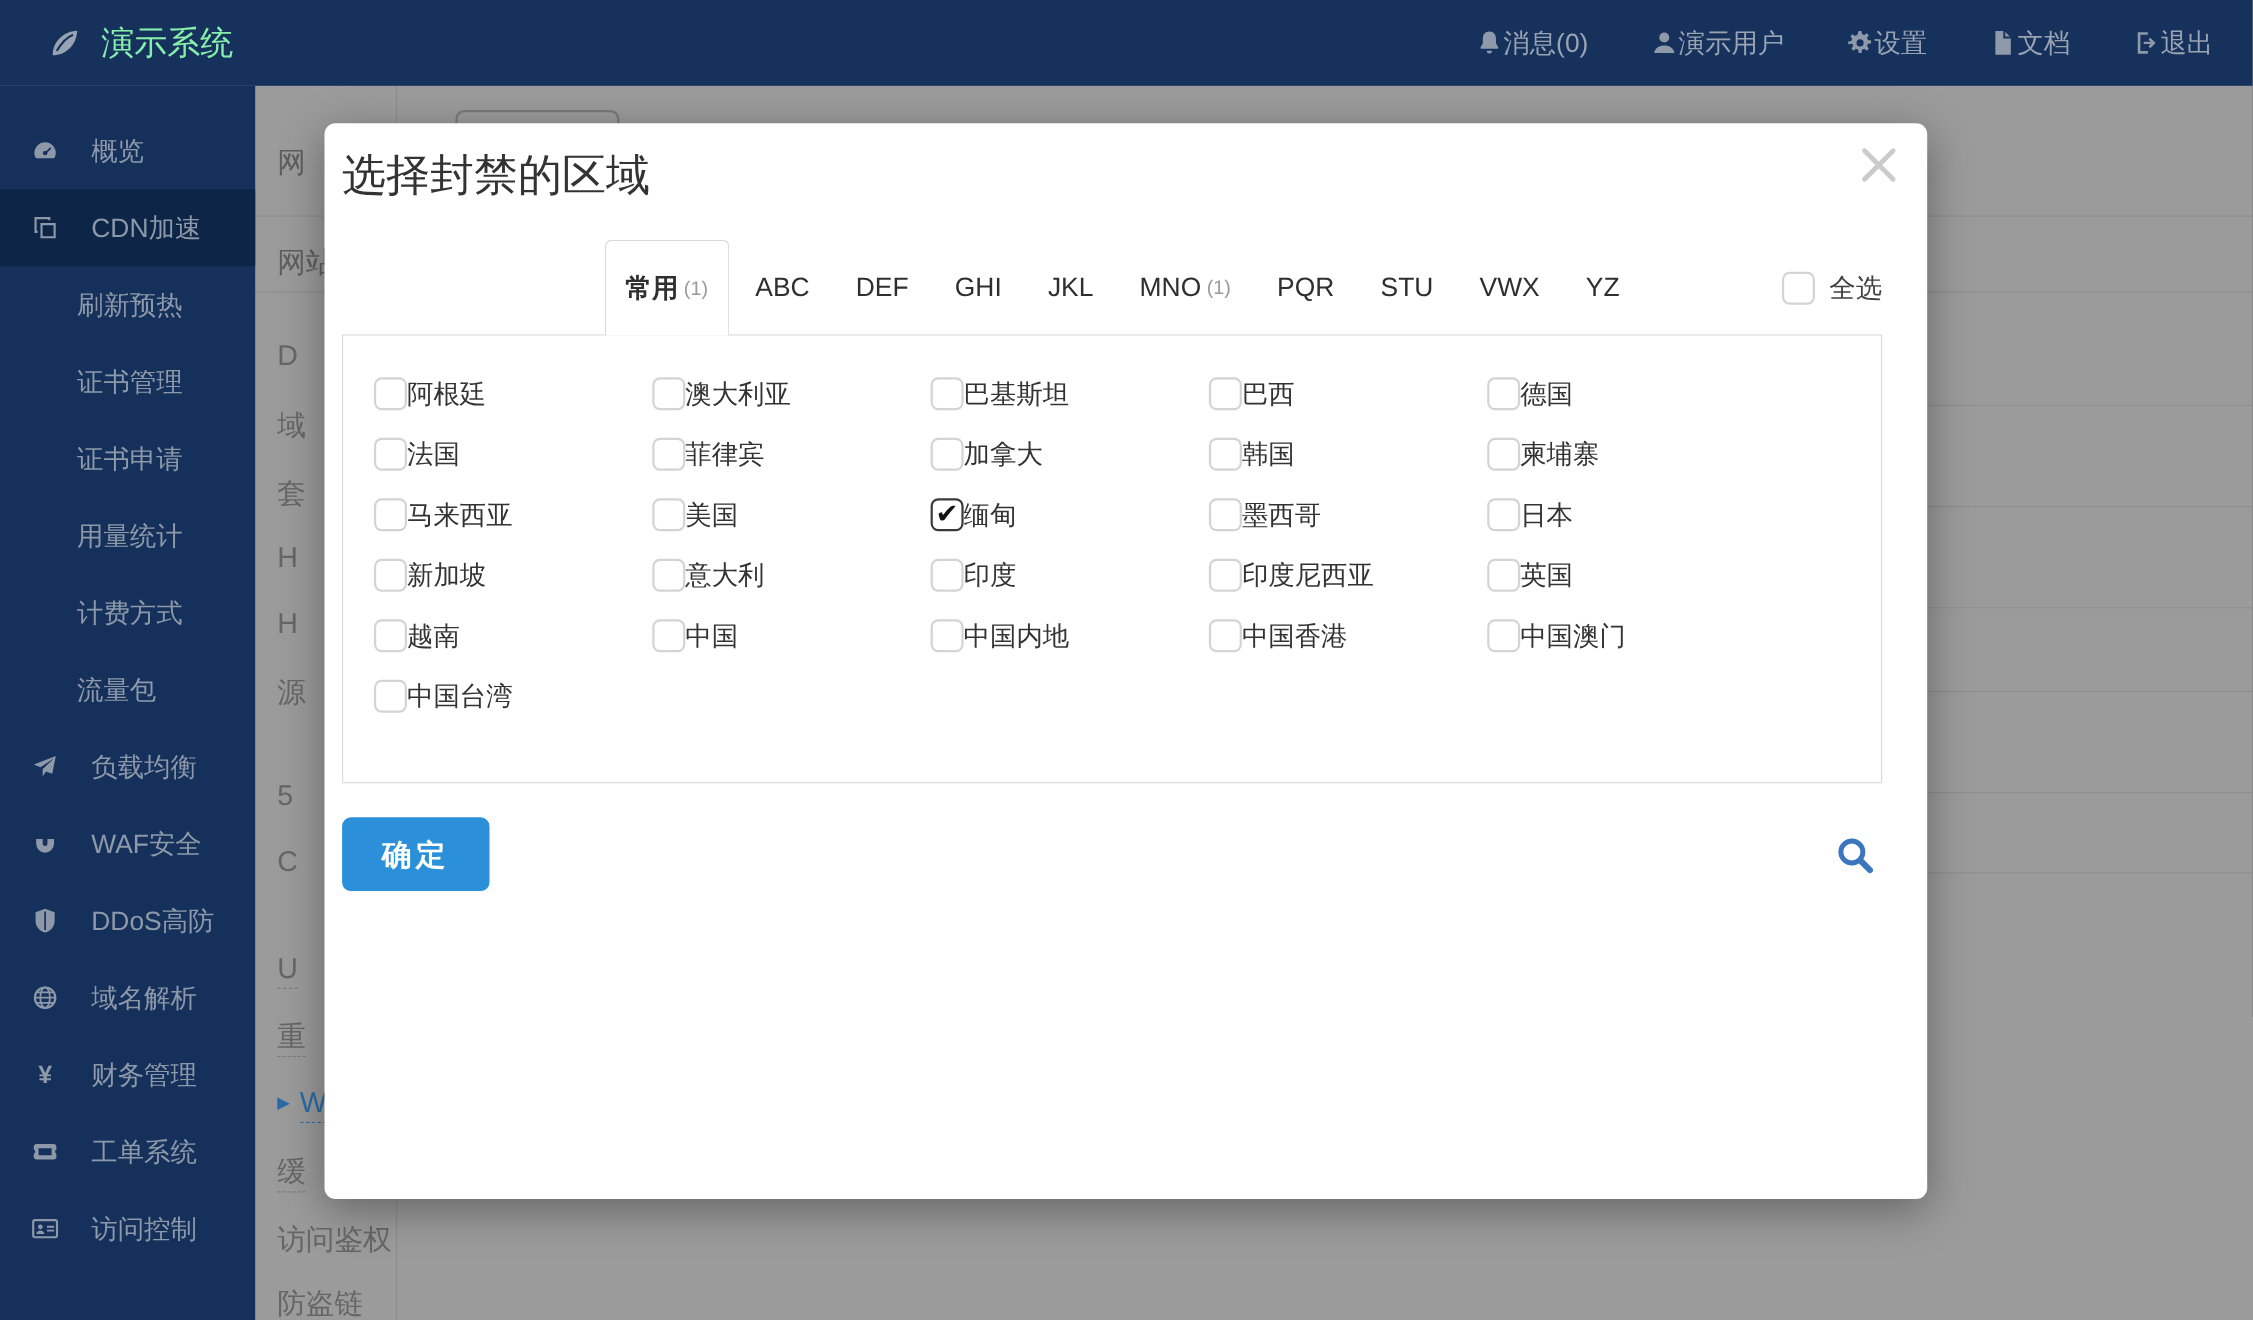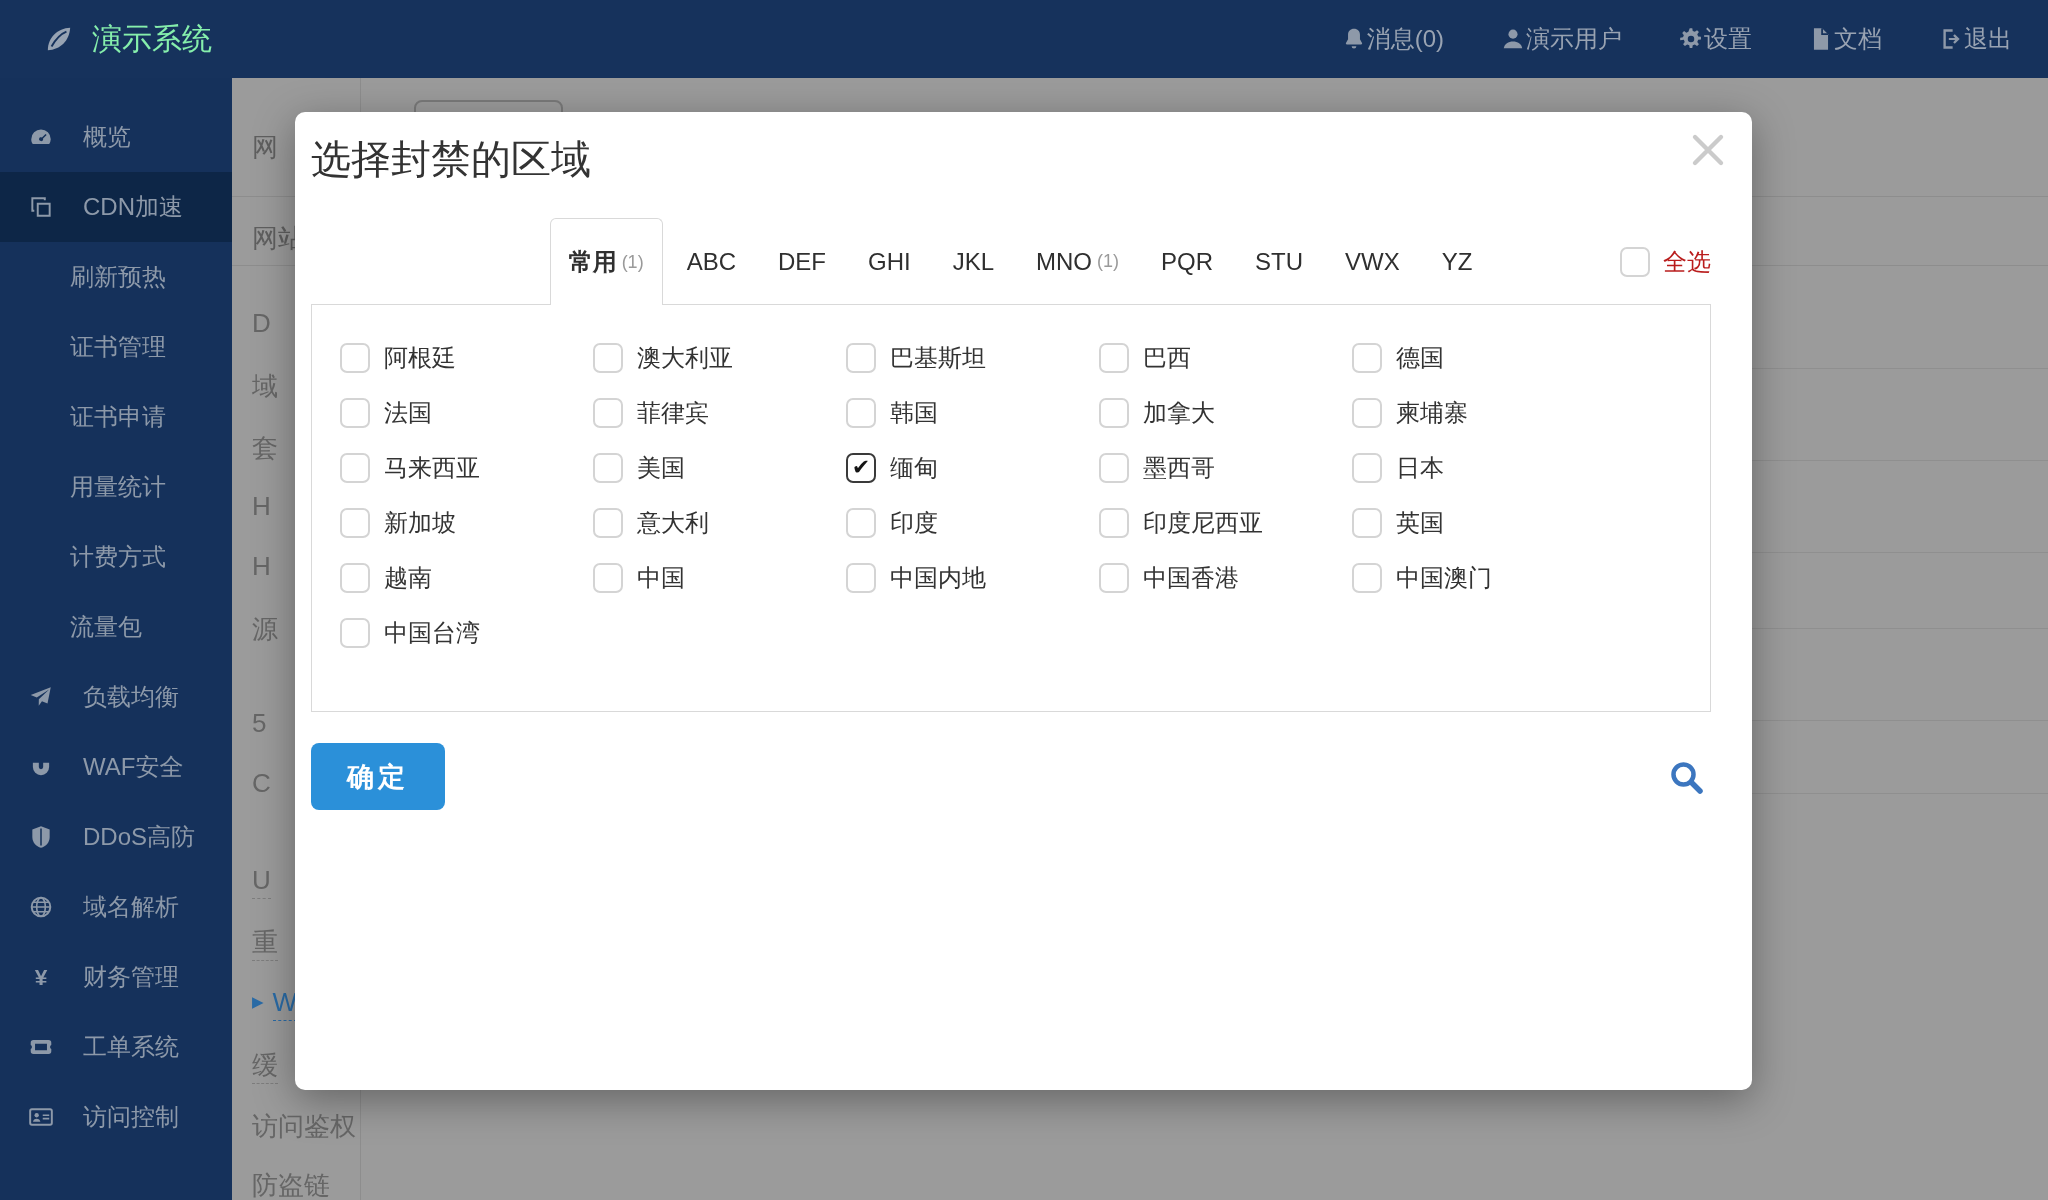--- a/index.html
+++ b/index.html
@@ -43,28 +43,28 @@
          z-index:20;box-shadow:0 10px 40px rgba(0,0,0,.35);}
   .modal-title{position:absolute;left:16px;top:20px;font-size:40px;color:#333;font-weight:500;margin:0;}
   .close-btn{position:absolute;top:12px;right:18px;width:52px;height:52px;border:0;background:none;padding:0;cursor:pointer;}
   .tabs{position:absolute;left:16px;top:106px;right:41px;height:87px;display:flex;align-items:stretch;justify-content:center;}
   .tab{display:flex;align-items:center;font-size:24px;color:#2f2f2f;margin-left:42px;cursor:pointer;white-space:nowrap;}
   .tab.active{margin-left:0;padding:0 18px;font-weight:bold;background:#fff;border:1px solid var(--border-gray,#d9d9d9);
               border-bottom:0;border-radius:6px 6px 0 0;position:relative;z-index:2;}
   .tab.active + .tab{margin-left:24px;}
   .tcount{font-size:18px;color:#9a9a9a;margin-left:5px;font-weight:normal;}
   .select-all{position:absolute;right:41px;top:134px;display:flex;align-items:center;gap:13px;
-              font-size:24px;color:#b91c1c;cursor:pointer;}
+              font-size:24px;color:#404040;cursor:pointer;}
   .cb{width:30px;height:30px;border:2px solid #d4d4d4;border-radius:7px;background:#fff;box-sizing:border-box;
       display:flex;align-items:center;justify-content:center;flex:0 0 30px;}
   .cb.checked{border-color:#3a3a3a;color:#141414;font-size:25px;font-weight:bold;line-height:1;}
   .panel{position:absolute;left:16px;top:192px;width:1400px;height:408px;background:#fff;
          border:1px solid var(--border-gray,#d9d9d9);box-sizing:border-box;}
   .grid{padding:25px 0 0 28px;display:grid;grid-template-columns:repeat(5,253px);grid-auto-rows:55px;}
-  .region{display:flex;align-items:center;gap:14px;font-size:24px;color:#333;cursor:pointer;font-family:Liberation Mono, monospace;}
+  .region{display:flex;align-items:center;font-size:24px;color:#333;cursor:pointer;}
   .confirm{position:absolute;left:16px;top:631px;width:134px;height:67px;border:0;border-radius:8px;
            background:var(--accent-blue,#2b90d9);color:#fff;font-size:27px;font-weight:bold;letter-spacing:4px;
            font-family:inherit;cursor:pointer;}
   .search{position:absolute;right:44px;top:645px;width:42px;height:42px;color:var(--search-blue,#3c76bf);cursor:pointer;}
 </style>
 </head>
 <body>
 
 <div class="stage">
 
@@ -331,25 +331,25 @@
           <label class="region">
             <span class="cb"></span>
             <span class="rlbl">法国</span>
           </label>
           <label class="region">
             <span class="cb"></span>
             <span class="rlbl">菲律宾</span>
           </label>
           <label class="region">
             <span class="cb"></span>
+            <span class="rlbl">加拿大</span>
+          </label>
+          <label class="region">
+            <span class="cb"></span>
             <span class="rlbl">韩国</span>
-          </label>
-          <label class="region">
-            <span class="cb"></span>
-            <span class="rlbl">加拿大</span>
           </label>
           <label class="region">
             <span class="cb"></span>
             <span class="rlbl">柬埔寨</span>
           </label>
           <label class="region">
             <span class="cb"></span>
             <span class="rlbl">马来西亚</span>
           </label>
           <label class="region">

